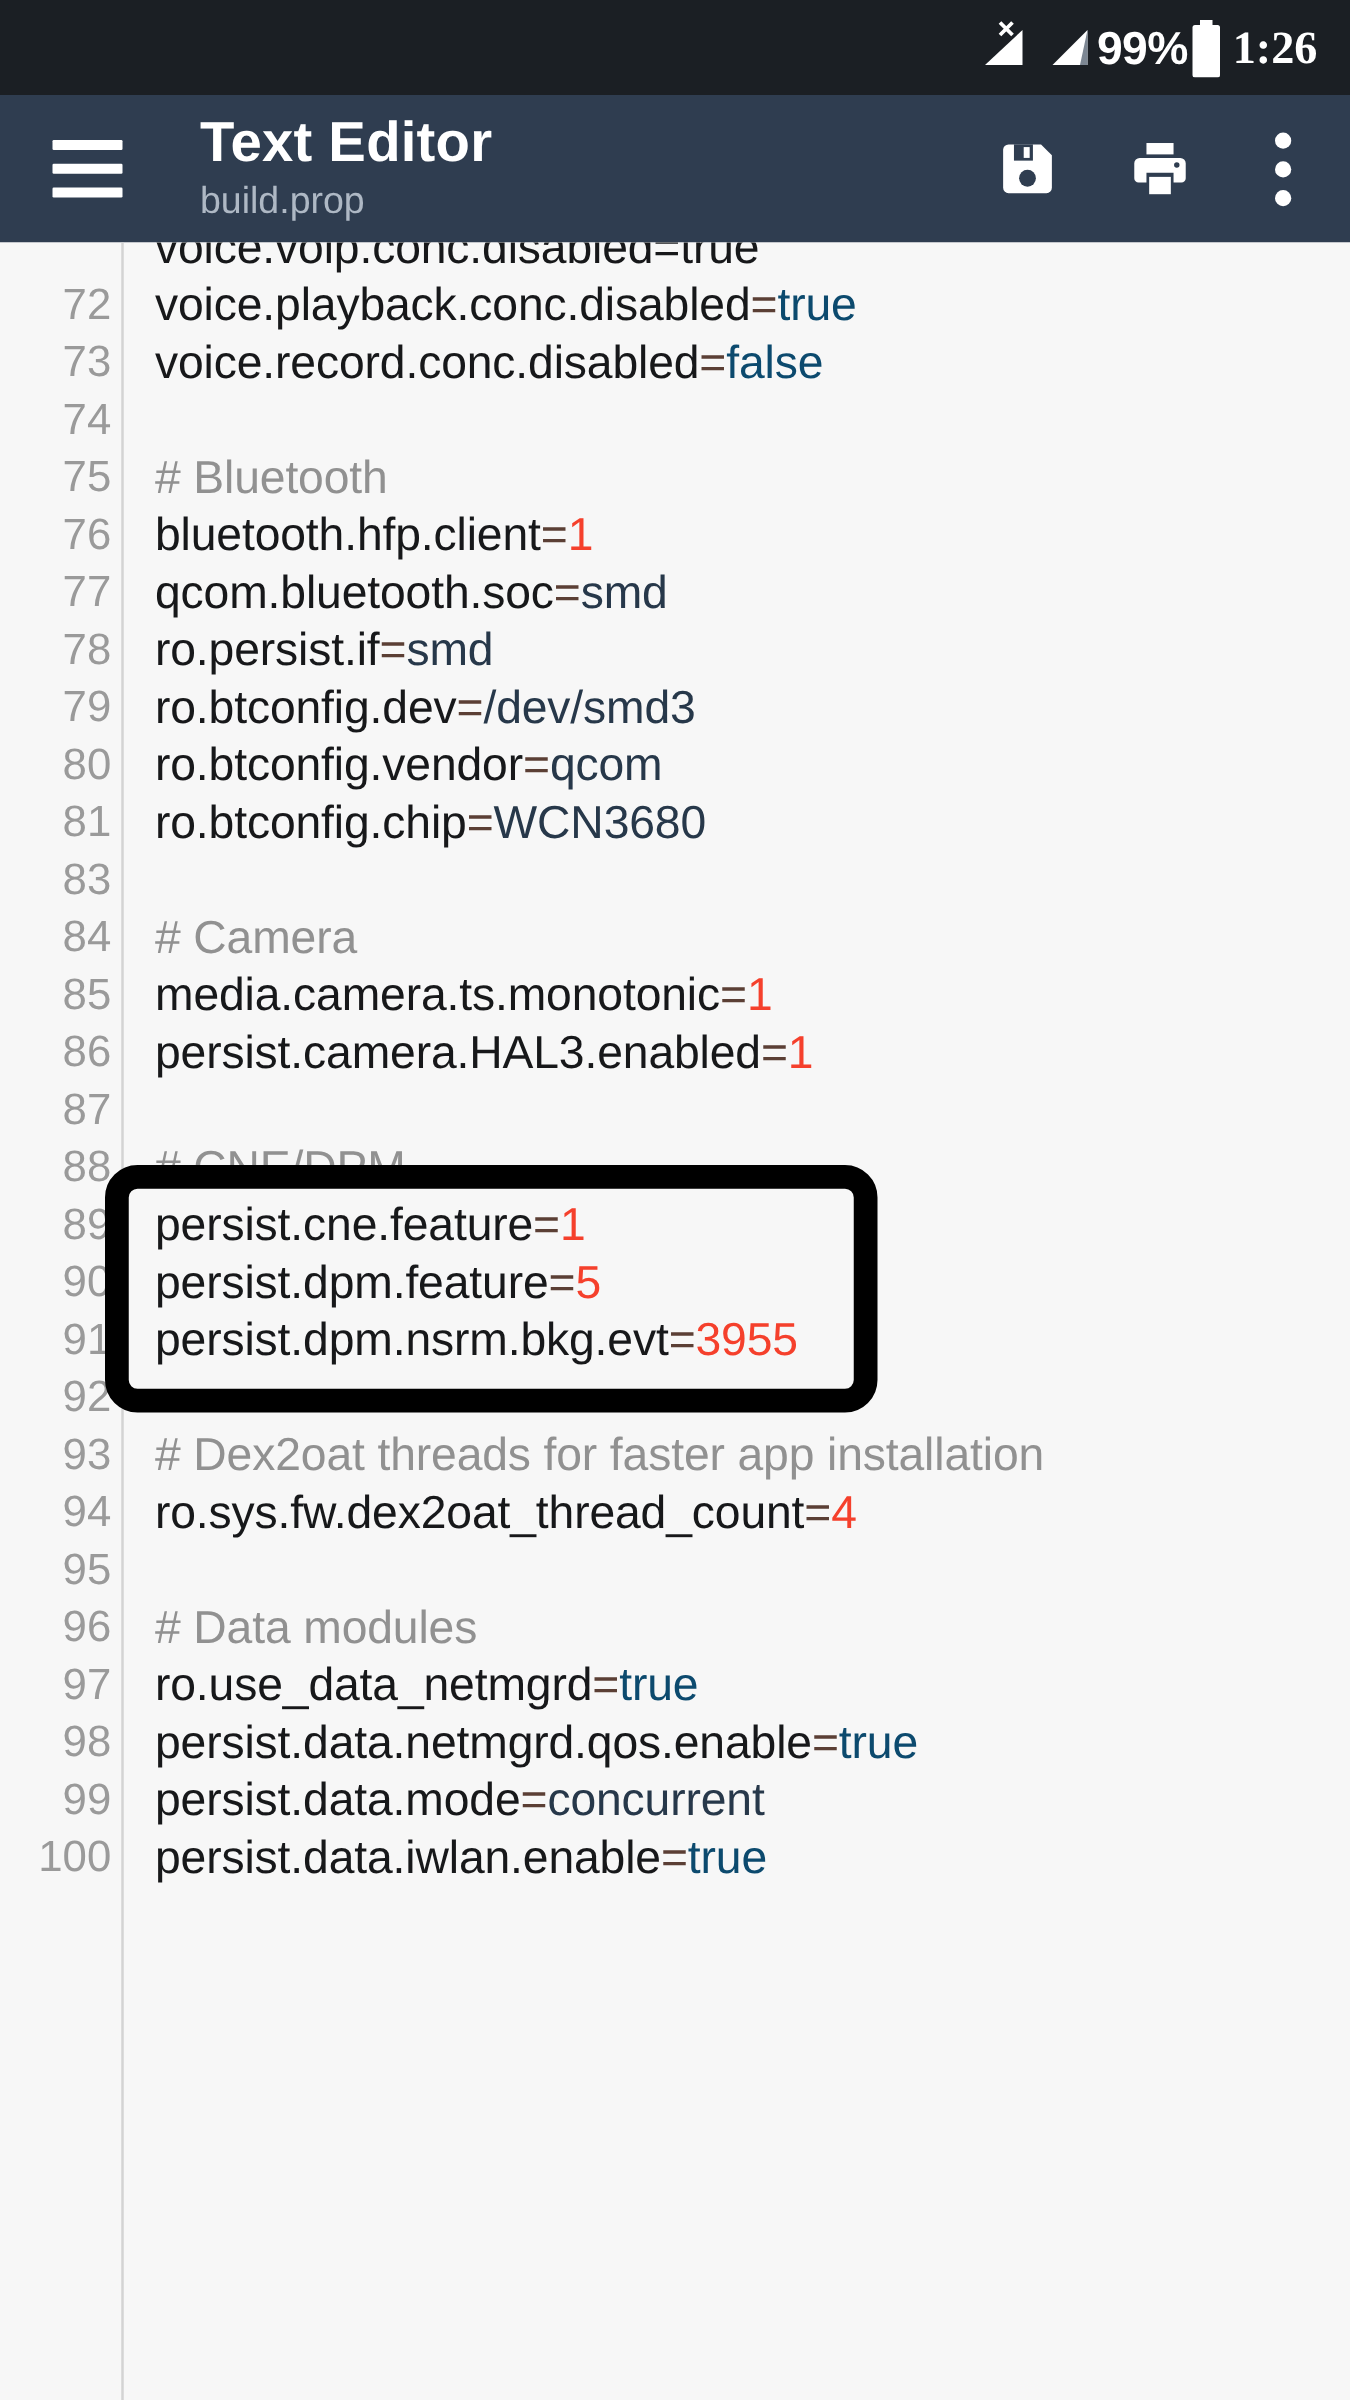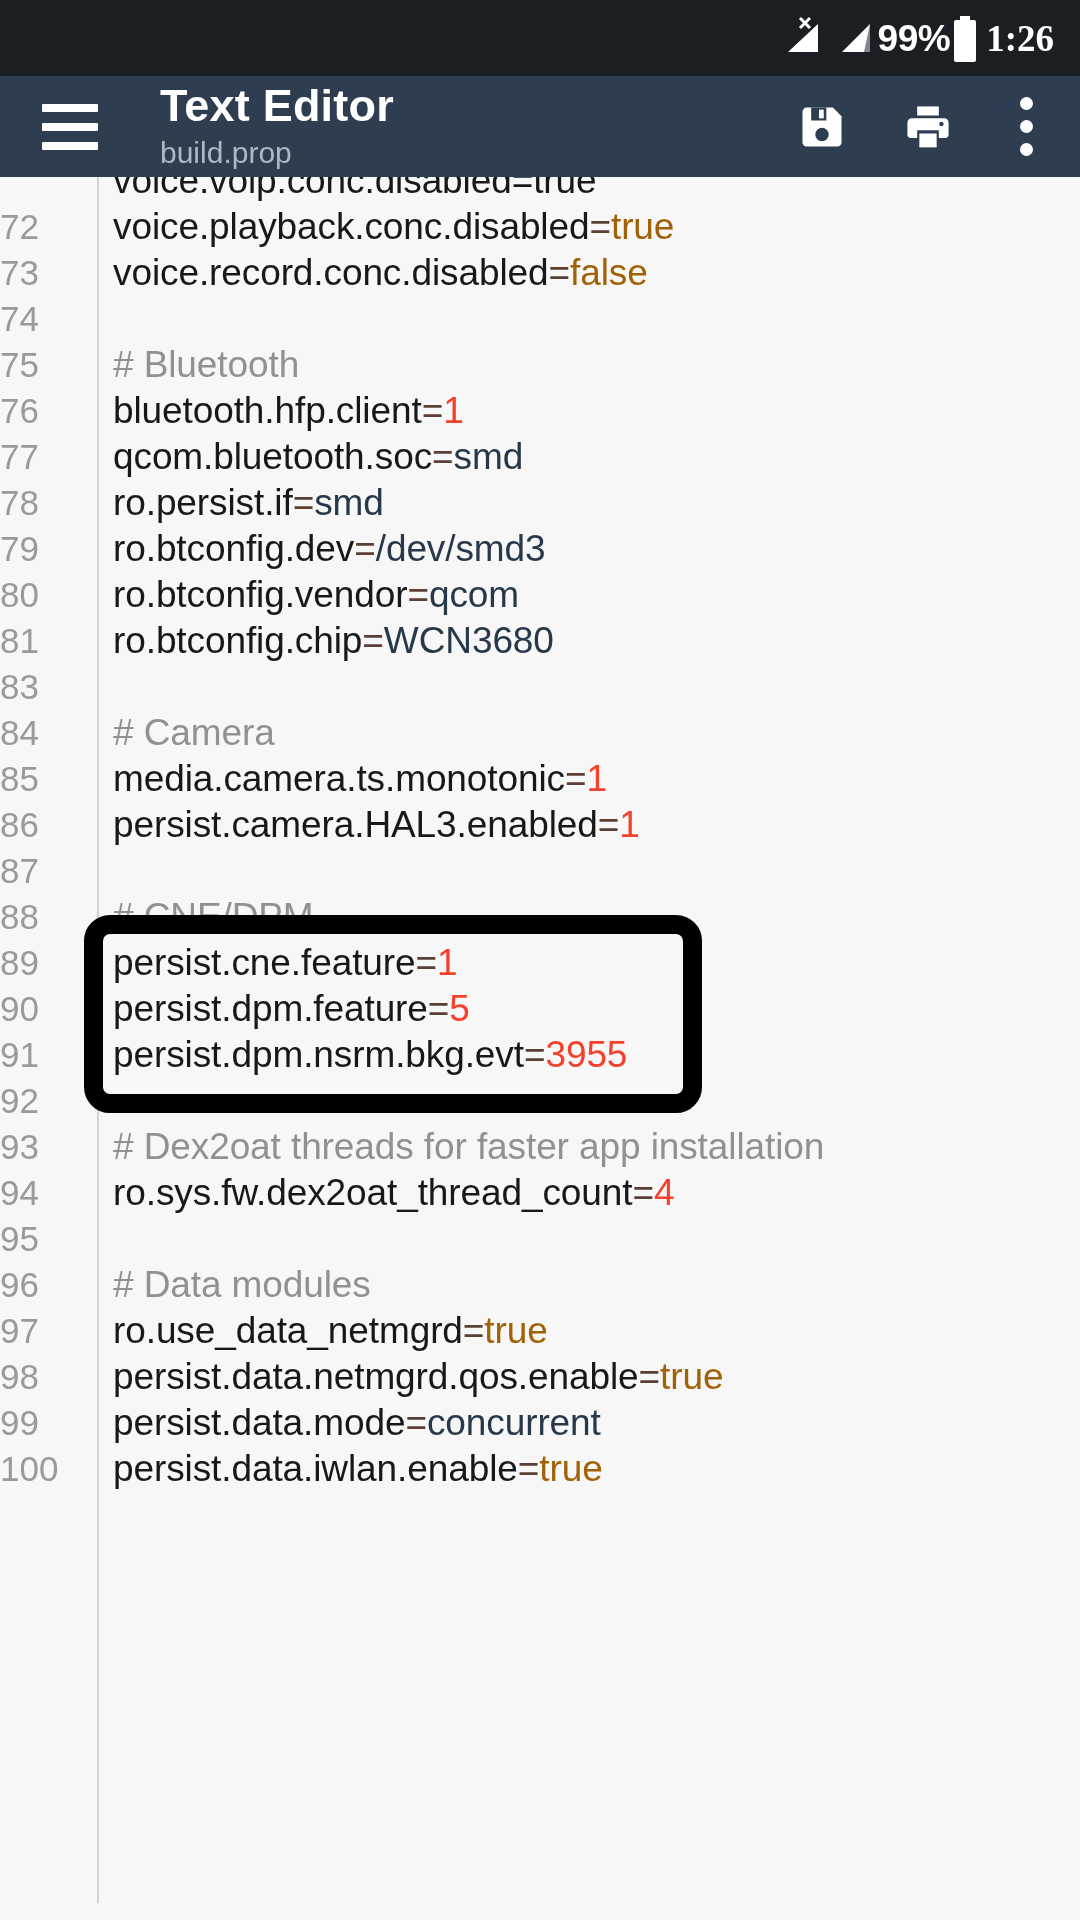--- a/index.html
+++ b/index.html
@@ -26,21 +26,21 @@
   .batt{ width:30px; height:44px; position:relative; }
   .batt svg{display:block;}
   .sb-time{
     color:#ffffff; font-size:37px; font-weight:bold; line-height:1;
     margin-left:6px;
     font-family:Liberation Serif, serif;
   }
 
   
   .appbar{
-    height:101px; background:#2f3d50;
+    height:118px; background:#2f3d50;
     display:flex; align-items:center; padding:0 30px 0 42px;
     position:relative;
   }
   .hamburger{ width:56px; height:46px; display:flex; flex-direction:column;
     justify-content:space-between; cursor:pointer; flex:0 0 auto; }
   .hamburger span{ display:block; height:8px; background:#ffffff; border-radius:1px; }
   .titles{ margin-left:62px; display:flex; flex-direction:column; justify-content:center; flex:1 1 auto; }
   .title{ color:#ffffff; font-size:45px; font-weight:bold; line-height:1.08; letter-spacing:0.2px; }
   .subtitle{ color:#aeb8c4; font-size:30px; line-height:1.25; margin-top:3px; }
   .actions{ display:flex; align-items:center; gap:54px; margin-right:6px; }
@@ -60,45 +60,47 @@
     position:absolute; left:0; top:-19px; right:0;
     display:block;
   }
   .row{
     display:flex;
     align-items:flex-start;
     min-height:46px;
   }
   .ln{
     flex:0 0 96px;
+    text-align:right;
     padding-right:18px;
     color:#9a9a9a;
     font-size:35px;
     line-height:46px;
     font-family:"Liberation Sans", sans-serif;
     user-select:none;
+    margin-left:11px;
   }
   .gutter-line{
     position:absolute; left:97px; top:0; bottom:0;
     width:2px; background:#d3d3d3;
   }
   .code{
     flex:1 1 auto;
     padding-left:17px;
     font-size:37px;
     line-height:46px;
     color:#17181a;
     white-space:pre-wrap;
     word-break:break-word;
     letter-spacing:-0.1px;
   }
   .cmt{ color:#919191; }
   .eq { color:#5b3f35; }
   .num{ color:#f5402c; }
-  .bool{ color:#a16207; }
+  .bool{ color:#0c4a6e; }
   .str{ color:#27384a; }
 
   
   .hl-box{
     position:absolute;
     left:84px; top:738px;
     width:618px; height:198px;
     border:19px solid #000000;
     border-radius:26px;
     pointer-events:none;

